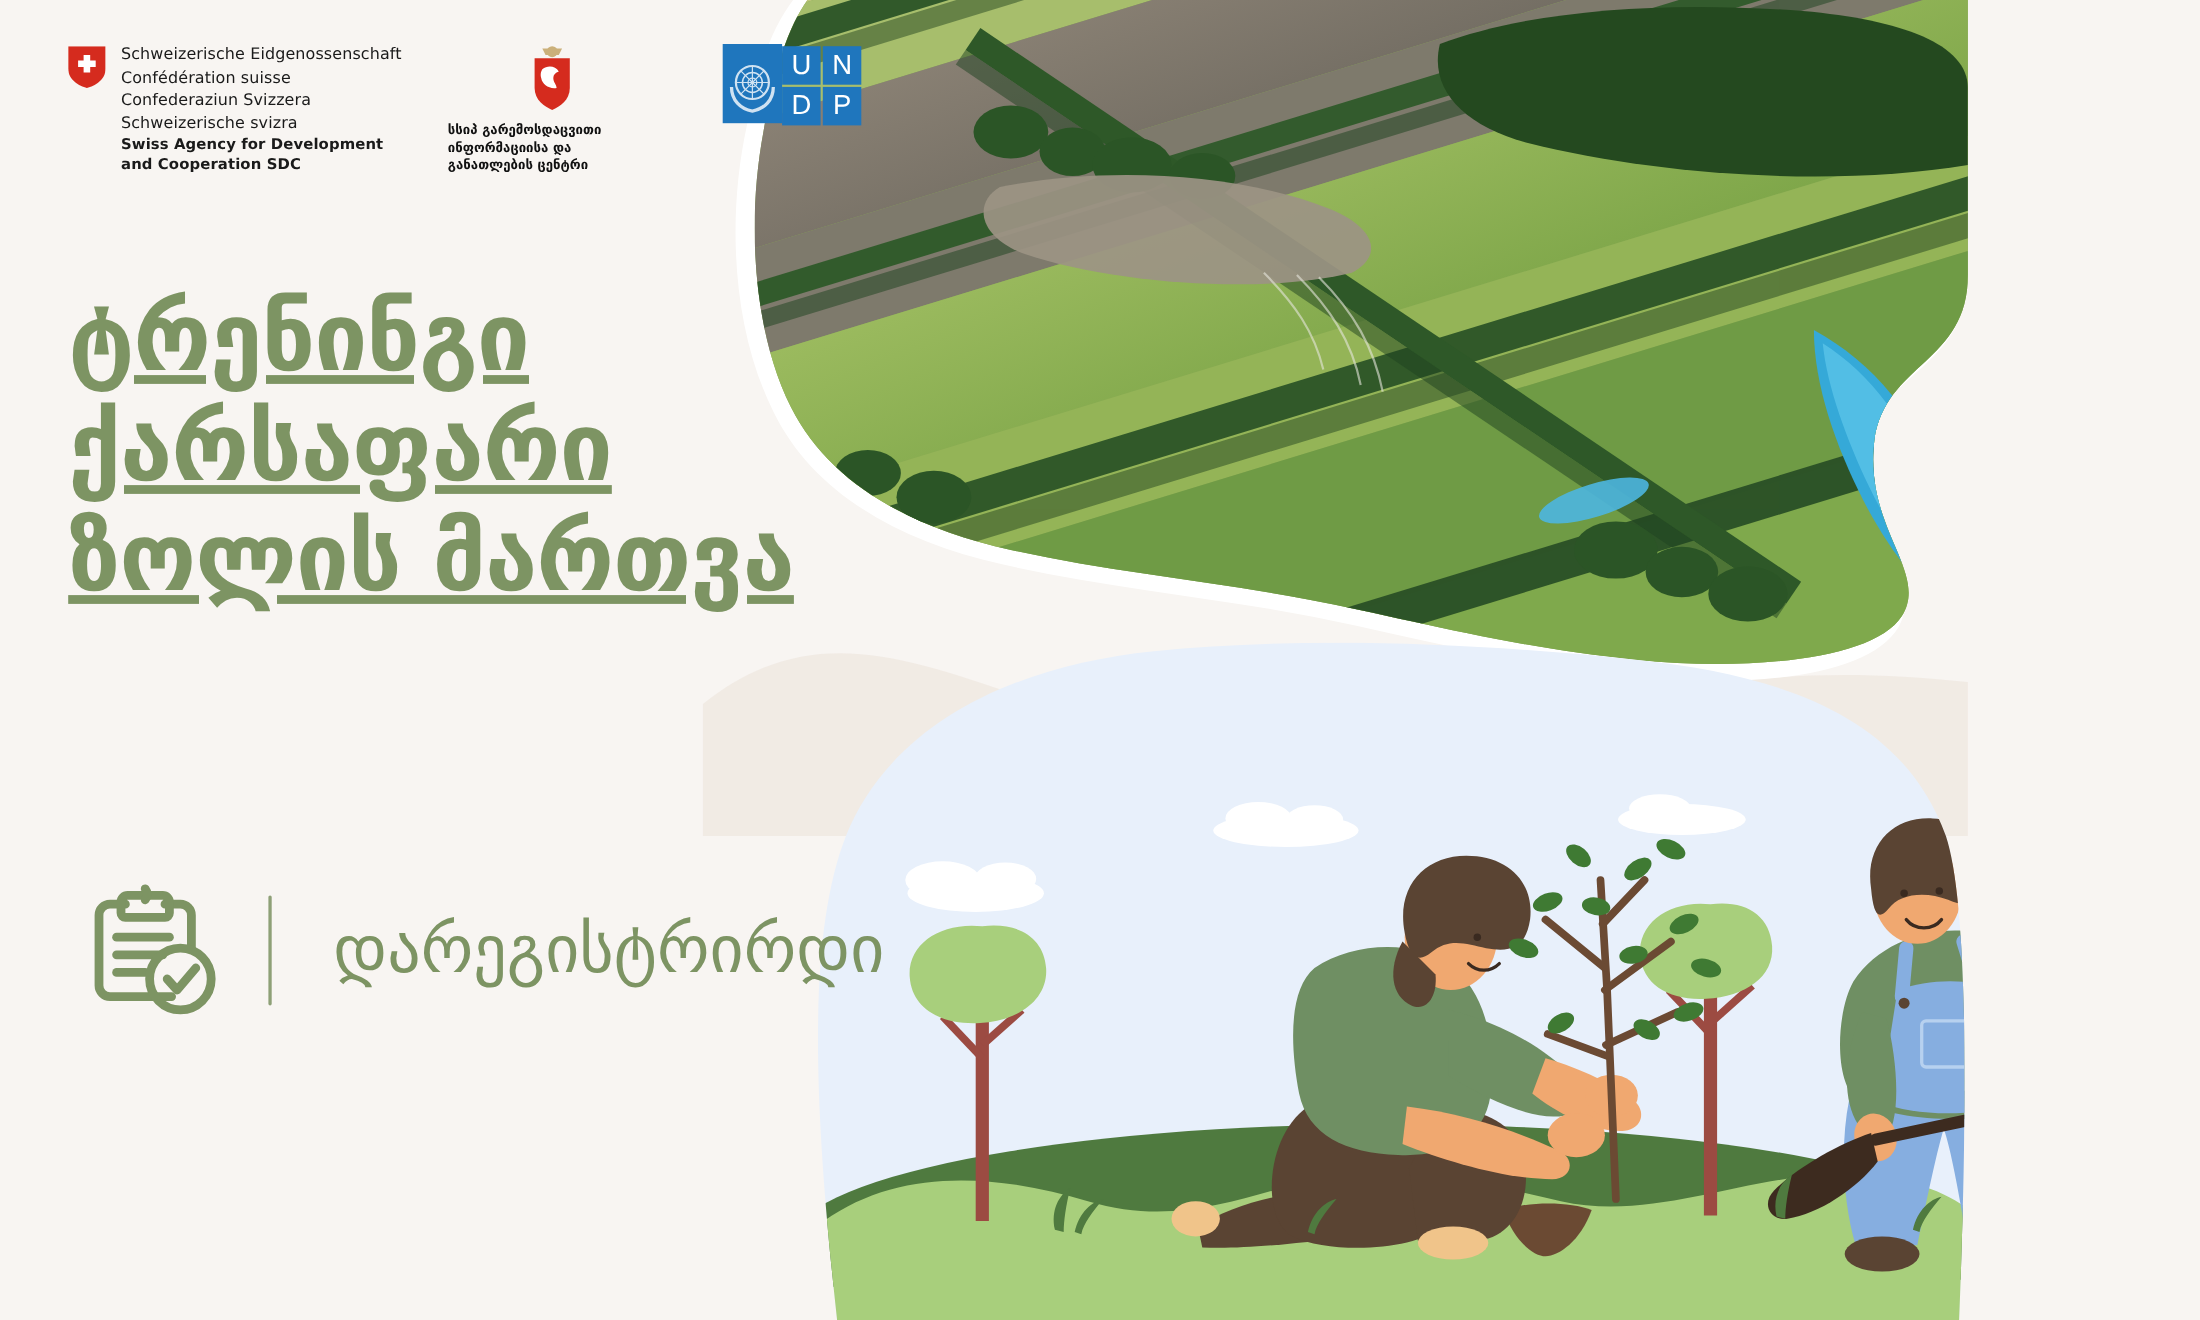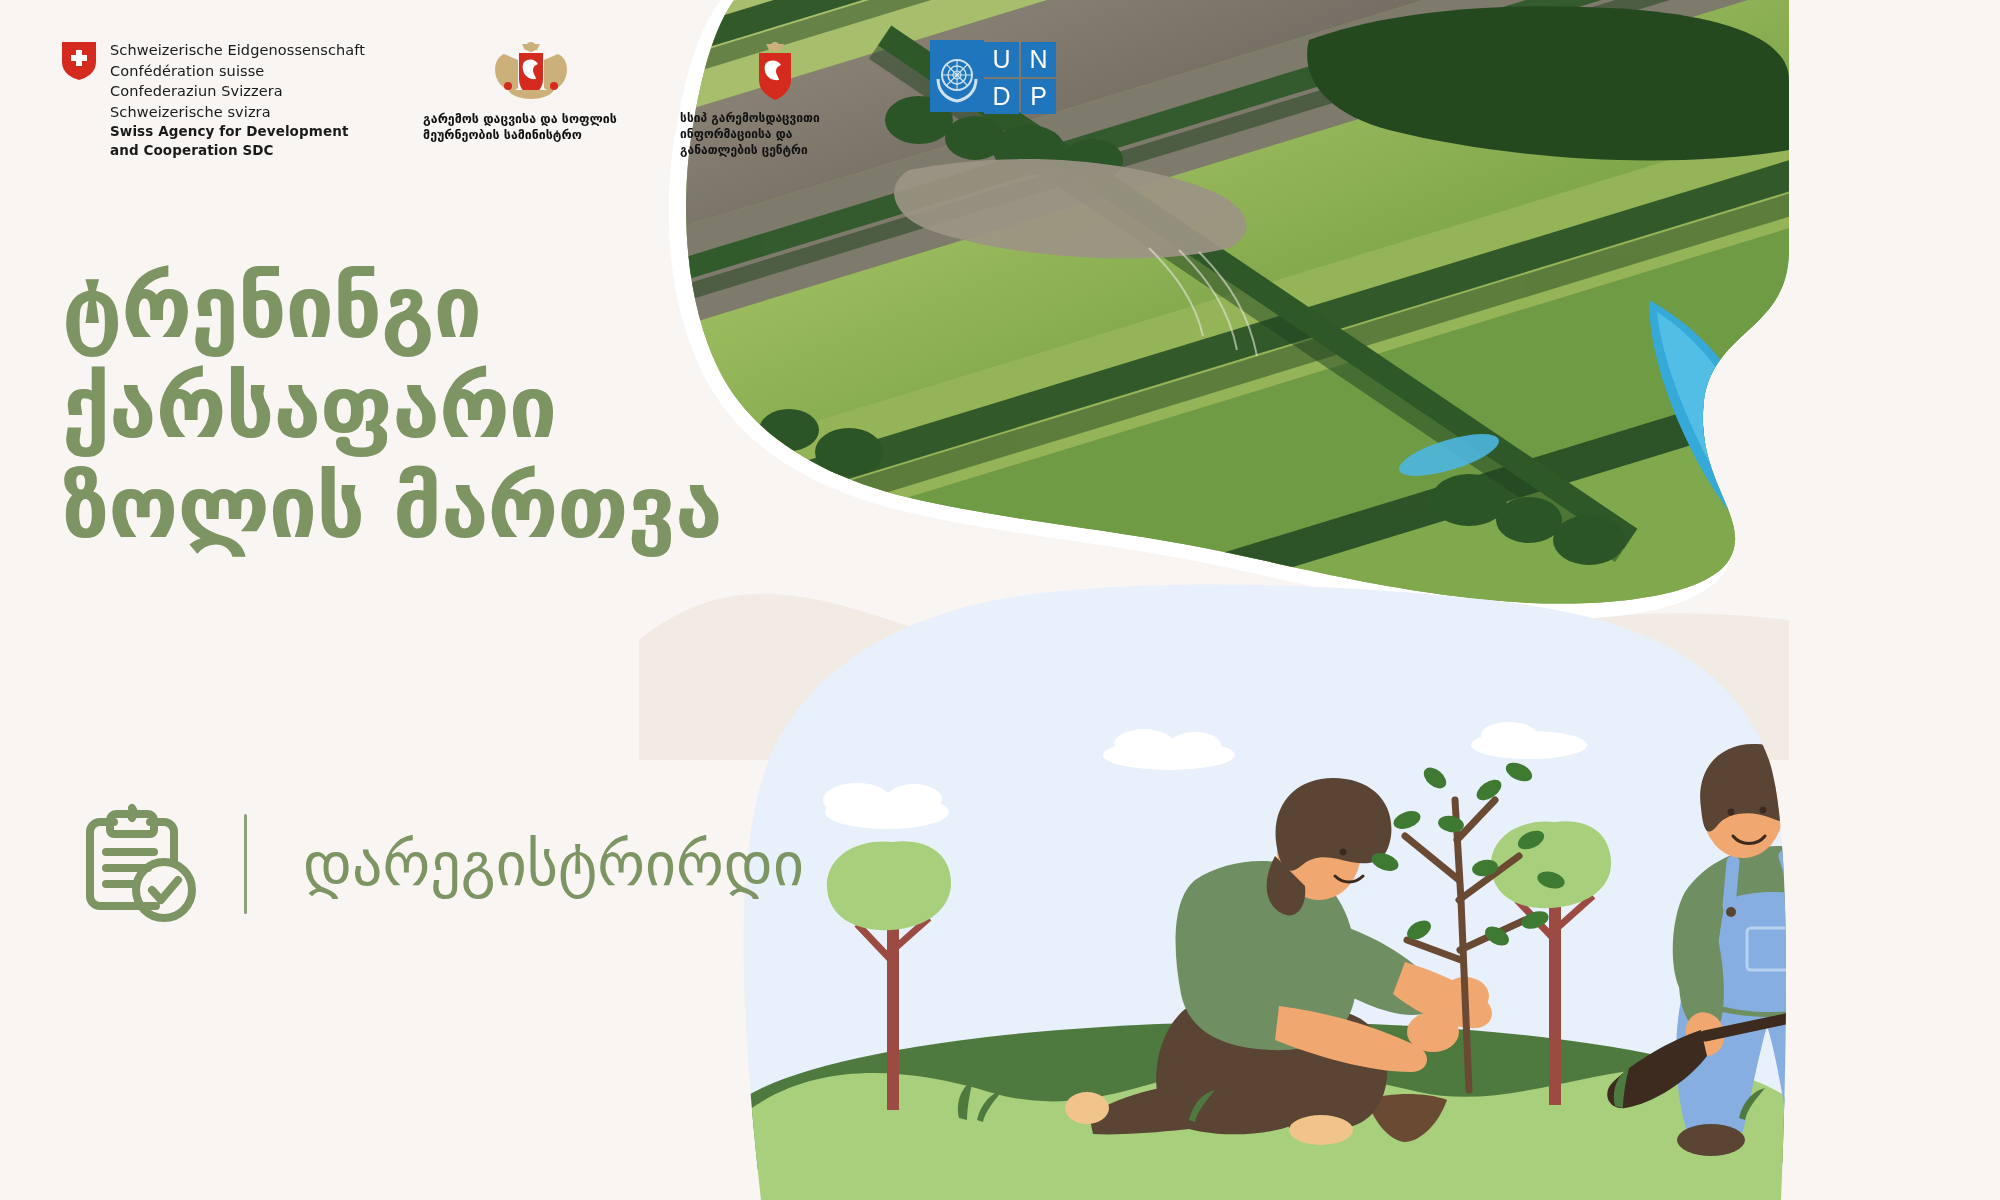--- a/index.html
+++ b/index.html
@@ -36,20 +36,21 @@
   
   .headline {
     position:absolute; left:62px; top:258px;
     font-family:"DejaVu Sans","Liberation Sans",sans-serif;
     font-weight:bold;
     font-size:86px;
     line-height:1.16;
     color:#7d9463;
     letter-spacing:-1px;
     white-space:pre-line;
+    text-decoration:underline;
   }
 
   
   .cta { position:absolute; left:72px; top:800px; display:flex; align-items:center; gap:12px; }
   .cta-icon { width:128px; height:128px; flex:none; }
   .cta-divider { width:3px; height:100px; background:#8ea077; margin-left:32px; margin-right:44px; border-radius:2px; }
   .cta-label { font-size:60px; color:#7d9463; font-family:"DejaVu Sans","Liberation Sans",sans-serif; letter-spacing:0px; }
 
   
   .art { position:absolute; right:0; top:0; width:1300px; height:1200px; }
@@ -335,39 +336,20 @@
         <div>Confédération suisse</div>
         <div>Confederaziun Svizzera</div>
         <div>Schweizerische svizra</div>
         <div class="sdc">
           <div>Swiss Agency for Development</div>
           <div>and Cooperation SDC</div>
         </div>
       </div>
     </div>
 
-    <div class="logo gov-logo">
-      <div class="gov-arms">
-        <svg width="86" height="62" viewBox="0 0 86 62">
-          <path d="M16,14 C6,18 4,34 12,44 C18,51 26,52 30,48 L30,20 Z" fill="#cbb07a"></path>
-          <path d="M70,14 C80,18 82,34 74,44 C68,51 60,52 56,48 L56,20 Z" fill="#cbb07a"></path>
-          <path d="M31,13 h24 v26 c0,10 -7,15 -12,17 c-5,-2 -12,-7 -12,-17 Z" fill="#d52b1e"></path>
-          <path d="M36,22 c5,-4 11,-3 14,2 c-3,1 -5,3 -5,6 c0,4 3,6 3,9 c-6,1 -12,-3 -13,-9 c-1,-4 0,-6 1,-8 Z" fill="#fff"></path>
-          <circle cx="43" cy="7" r="5" fill="#cbb07a"></circle>
-          <path d="M34,4 h18 l-3,6 h-12 z" fill="#cbb07a"></path>
-          <path d="M20,50 h46 c-3,6 -14,9 -23,9 c-9,0 -20,-3 -23,-9 z" fill="#cbb07a"></path>
-          <circle cx="20" cy="46" r="4" fill="#d52b1e"></circle>
-          <circle cx="66" cy="46" r="4" fill="#d52b1e"></circle>
-        </svg>
-      </div>
-      <div class="gov-cap">
-        <div>გარემოს დაცვისა და სოფლის</div>
-        <div>მეურნეობის სამინისტრო</div>
-      </div>
-    </div>
 
     <div class="logo gov-logo second">
       <div class="gov-arms">
         <svg width="48" height="62" viewBox="0 0 48 62">
           <circle cx="24" cy="7" r="5" fill="#cbb07a"></circle>
           <path d="M15,4 h18 l-3,6 h-12 z" fill="#cbb07a"></path>
           <path d="M8,13 h32 v27 c0,11 -9,17 -16,20 c-7,-3 -16,-9 -16,-20 Z" fill="#d52b1e"></path>
           <path d="M15,23 c5,-4 12,-3 15,2 c-3,1 -5,3 -5,6 c0,4 3,6 3,9 c-7,1 -13,-3 -14,-9 c-1,-4 0,-6 1,-8 Z" fill="#fff"></path>
         </svg>
       </div>

